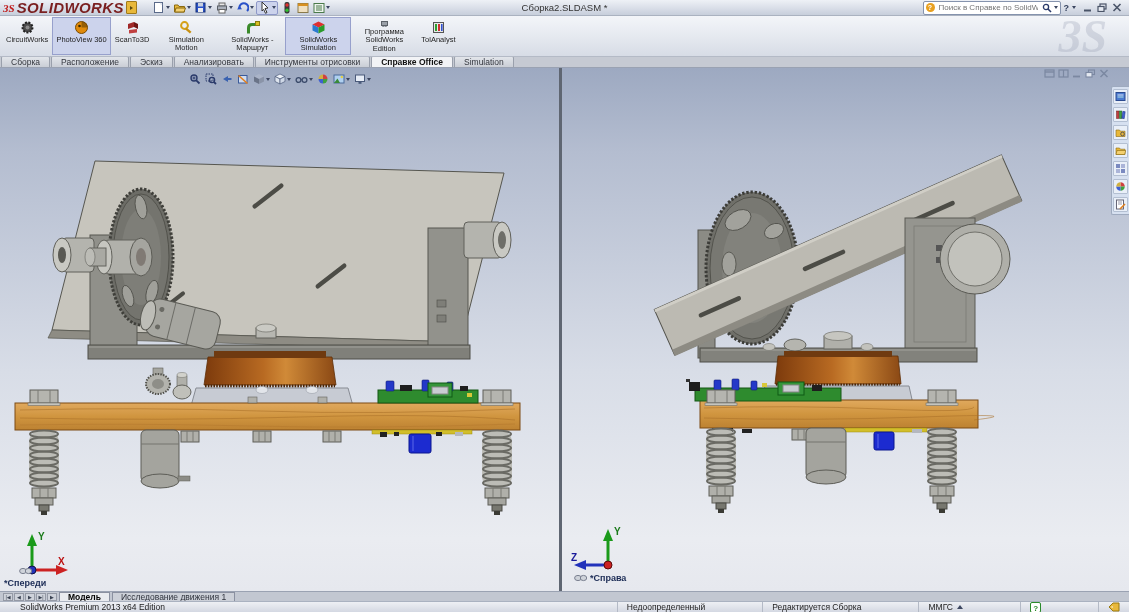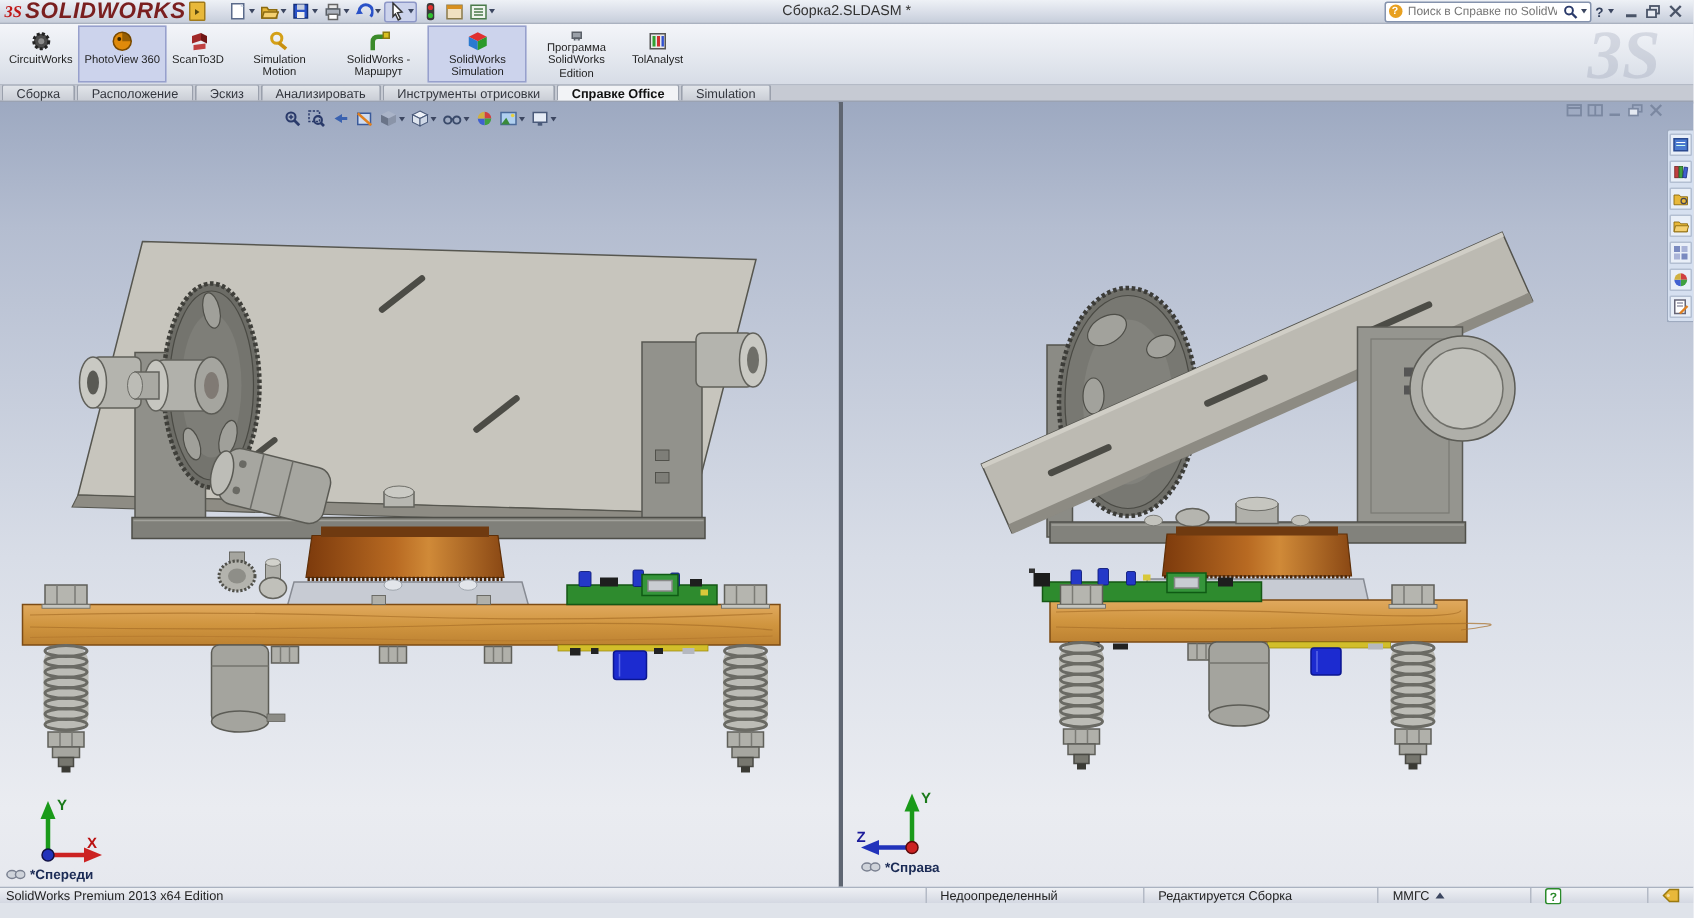--- a/index.html
+++ b/index.html
@@ -73,21 +73,21 @@
   .motionbar{height:10px;background:#c2c7d1;border-top:1px solid #9aa2b2;display:flex;
     align-items:stretch;box-sizing:border-box;padding-left:2px;}
   .navbox{width:10px;height:8px;margin:1px 0 0 1px;background:#ced2da;border:1px solid #959aa6;
     font-size:5px;line-height:6px;text-align:center;color:#3c4454;box-sizing:border-box;}
   .mtab{font-size:8.5px;line-height:9px;padding:0 8px;margin-left:2px;background:#ccd0d8;
     border:1px solid #8a90a0;border-bottom:none;color:#2e323c;white-space:nowrap;}
   .mtab.active{background:#e9ebef;font-weight:bold;color:#000;}
   
   .statusbar{height:11px;background:linear-gradient(180deg,#eef0f4,#d4d8e2);border-top:1px solid #aab2c0;
     display:flex;align-items:center;font-size:8.5px;color:#222;box-sizing:border-box;}
-  .sb-left{padding-left:4px;}
+  .sb-left{padding-left:20px;}
   .sb-right{margin-left:auto;display:flex;align-items:center;height:100%;}
   .sb-item{padding:0 9px;border-left:1px solid #b4bac6;height:100%;display:flex;align-items:center;gap:4px;margin-left:48px;}
 </style>
 </head>
 <body>
 
 <div class="app">
 
   <div class="titlebar">
     <div class="logo">
@@ -529,21 +529,21 @@
       <svg width="56" height="56" viewBox="0 0 56 56" style="position:absolute;left:16px;top:460px;">
         <line x1="16" y1="42" x2="16" y2="16" stroke="#1a9a1a" stroke-width="3"></line>
         <polygon points="11,18 21,18 16,6" fill="#1a9a1a"></polygon>
         <line x1="16" y1="42" x2="42" y2="42" stroke="#cc2222" stroke-width="3"></line>
         <polygon points="40,37 40,47 52,42" fill="#cc2222"></polygon>
         <circle cx="16" cy="42" r="4" fill="#2233bb" stroke="#111144"></circle>
         <text x="22" y="12" font-size="10" font-weight="bold" fill="#1a7a1a">Y</text>
         <text x="42" y="37" font-size="10" font-weight="bold" fill="#bb1111">X</text>
       </svg>
 
-      <div class="vplabel" style="left:4px;bottom:3px;">
+      <div class="vplabel" style="left:4px;bottom:3px;flex-direction:column;">
         <svg width="13" height="8">
             <ellipse cx="4" cy="4" rx="3.4" ry="2.6" fill="#cfd3da" stroke="#7a8090"></ellipse>
             <ellipse cx="9.5" cy="4" rx="3.2" ry="2.6" fill="#cfd3da" stroke="#7a8090"></ellipse>
           </svg>
         <span>*Спереди</span>
       </div>
     </div>
 
     <div class="splitter"></div>
 
@@ -769,20 +769,29 @@
               <rect x="1.5" y="1" width="7" height="9" fill="#fff" stroke="#667"></rect>
               <line x1="3" y1="3" x2="7" y2="3" stroke="#99a"></line>
               <line x1="3" y1="5" x2="7" y2="5" stroke="#99a"></line>
               <line x1="5" y1="10" x2="10" y2="5" stroke="#e08020" stroke-width="1.6"></line>
             </svg>
           </div>
       </div>
     </div>
   </div>
 
+  <div class="motionbar">
+    <div class="navbox">|◀</div>
+    <div class="navbox">◀</div>
+    <div class="navbox">▶</div>
+    <div class="navbox">▶|</div>
+    <div class="navbox">▶</div>
+    <div class="mtab active">Модель</div>
+    <div class="mtab">Исследование движения 1</div>
+  </div>
 
   <div class="statusbar">
     <span class="sb-left">SolidWorks Premium 2013 x64 Edition</span>
     <div class="sb-right">
       <span class="sb-item">Недоопределенный</span>
       <span class="sb-item">Редактируется Сборка</span>
       <span class="sb-item">
         <span>ММГС</span>
         <span class="caret-up"></span>
       </span>

